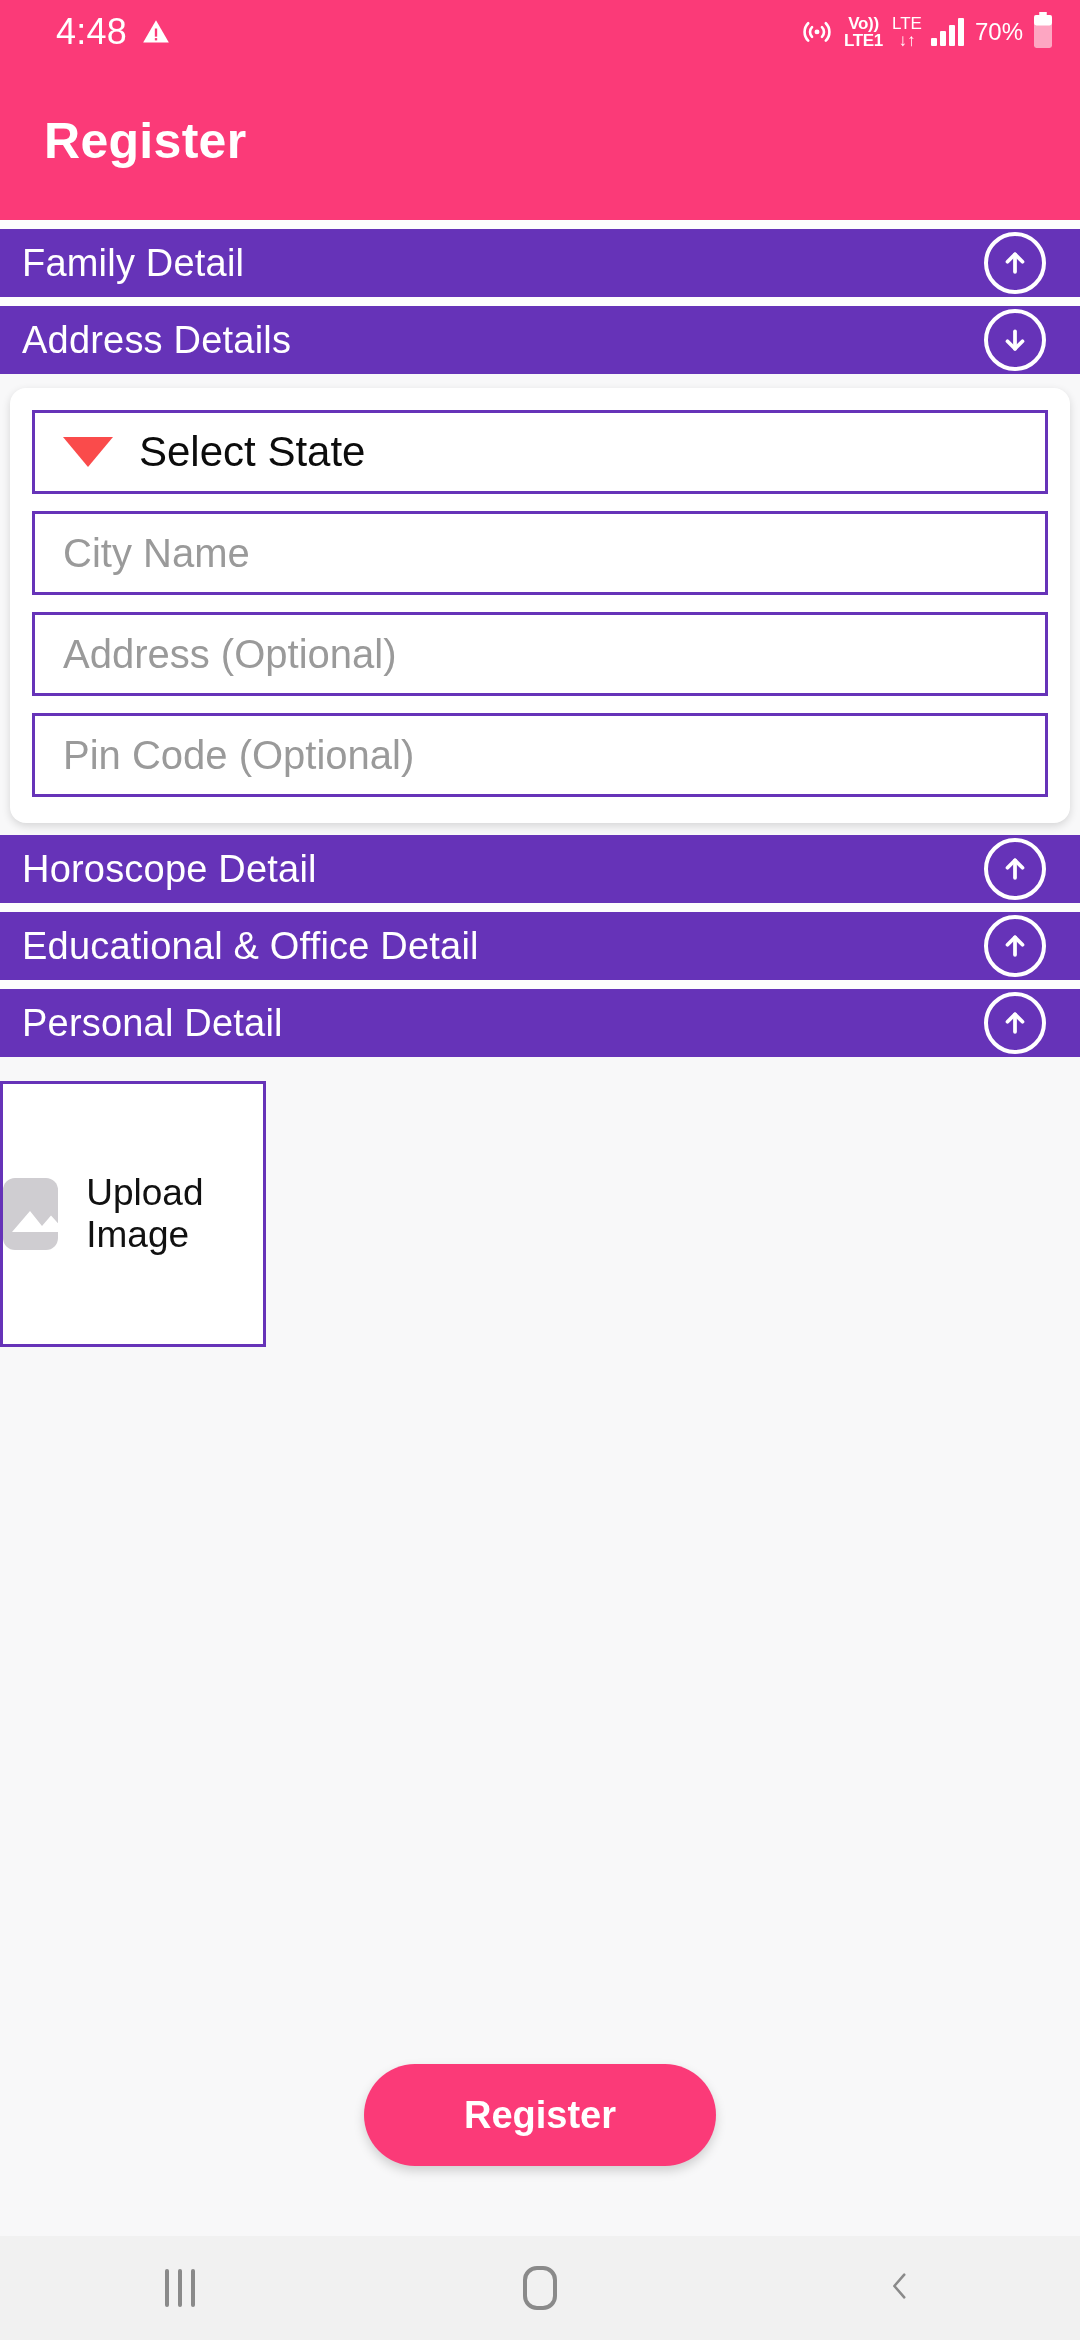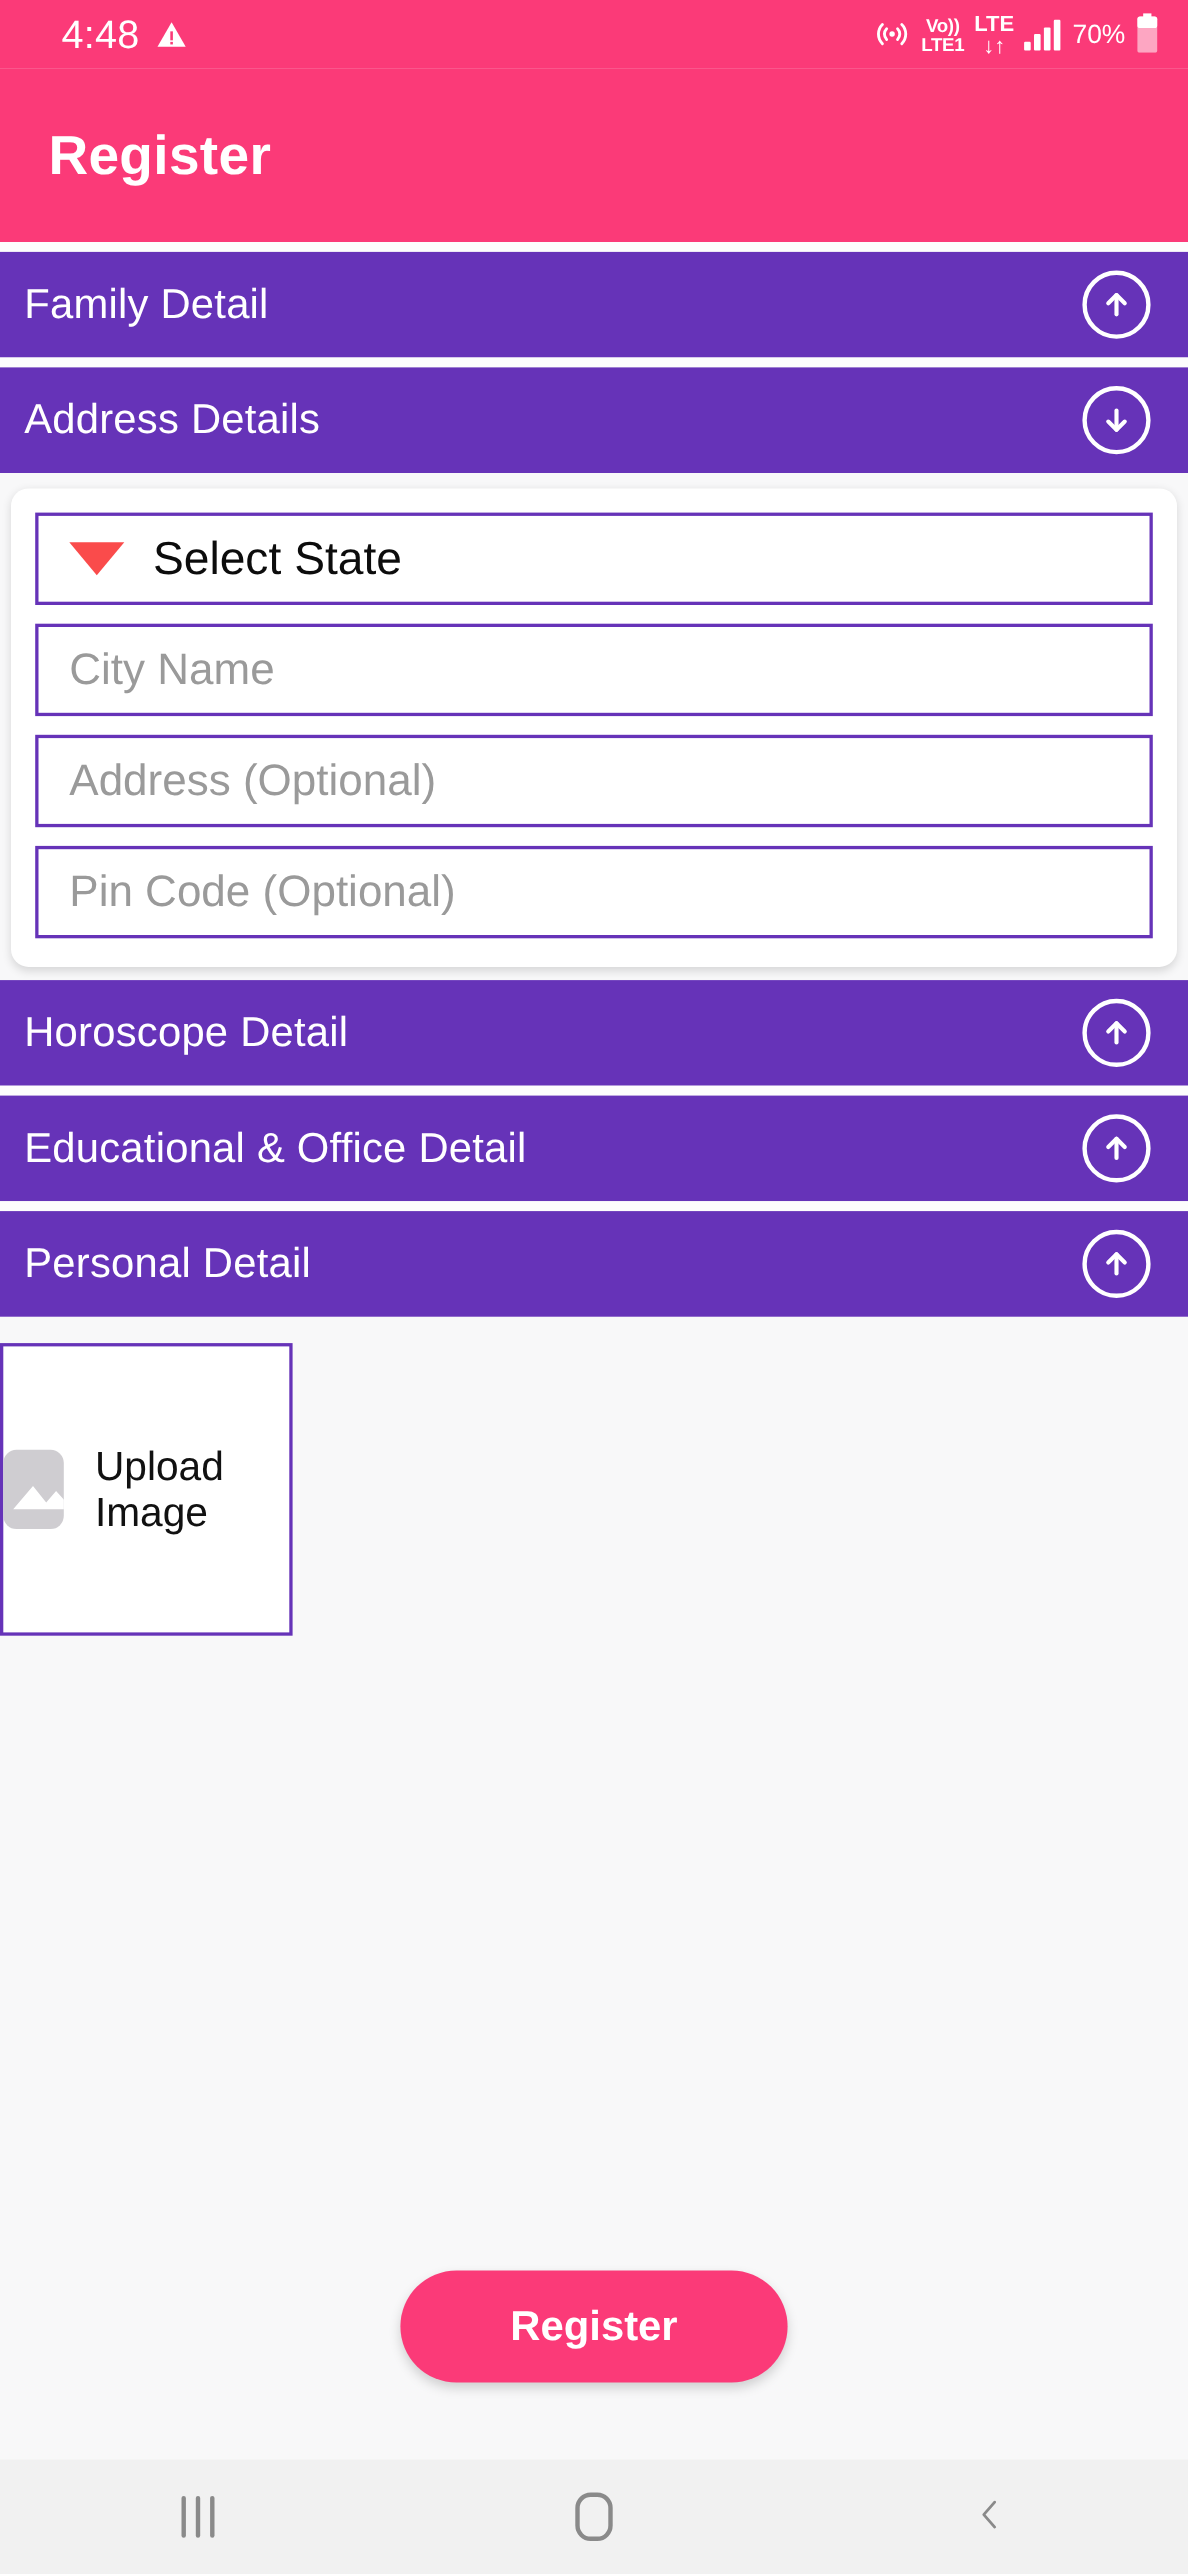--- a/index.html
+++ b/index.html
@@ -35,21 +35,21 @@
   .sb-volte {
     display:flex; flex-direction:column; align-items:center;
     line-height:1; color:#ffffff;
   }
   .sb-volte .l1 { font-size:17px; font-weight:700; letter-spacing:-.3px;}
   .sb-volte .l2 { font-size:17px; font-weight:700; letter-spacing:-.3px;}
   .sb-lte {
     display:flex; flex-direction:column; align-items:center;
     line-height:1; color:#fff;
   }
-  .sb-lte .l1 { font-size:20px; font-weight:700; }
+  .sb-lte .l1 { font-size:17px; font-weight:400; }
   .sb-batt { color:#fff; font-size:24px; font-weight:400; margin-left:2px;}
   .bars { display:flex; align-items:flex-end; gap:3px; height:28px; }
   .bars i { width:6px; background:#fff; display:block; border-radius:1px;}
   .bars i:nth-child(1){height:8px}
   .bars i:nth-child(2){height:15px}
   .bars i:nth-child(3){height:21px}
   .bars i:nth-child(4){height:28px}
 
   
   .appbar {
@@ -61,21 +61,21 @@
   }
   .appbar-title {
     color:#ffffff; font-size:50px; font-weight:700; letter-spacing:.3px;
   }
 
   .gap { height:9px; background:#fdfdfd; flex:0 0 auto;}
 
   
   .section-head {
     background:#6633b8;
-    height:96px;
+    height:68px;
     display:flex; align-items:center;
     padding:0 34px 0 22px;
     flex:0 0 auto;
   }
   .section-head .label {
     color:#ffffff; font-size:38px; font-weight:400; letter-spacing:.2px;
   }
   .arrow-btn {
     margin-left:auto;
     width:62px; height:62px;

